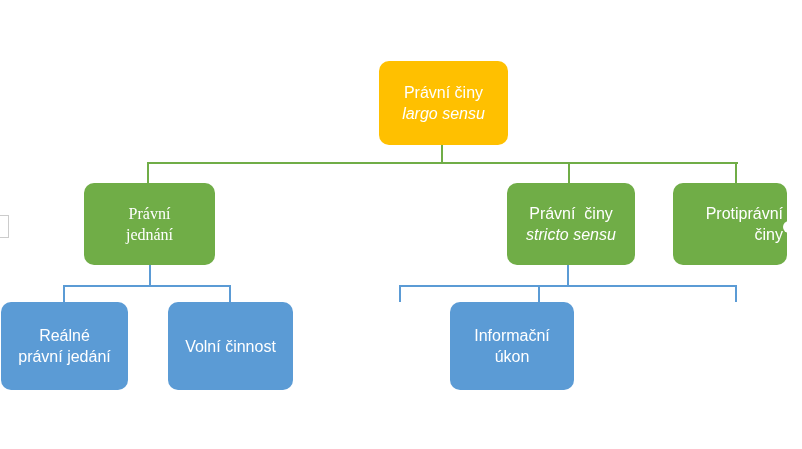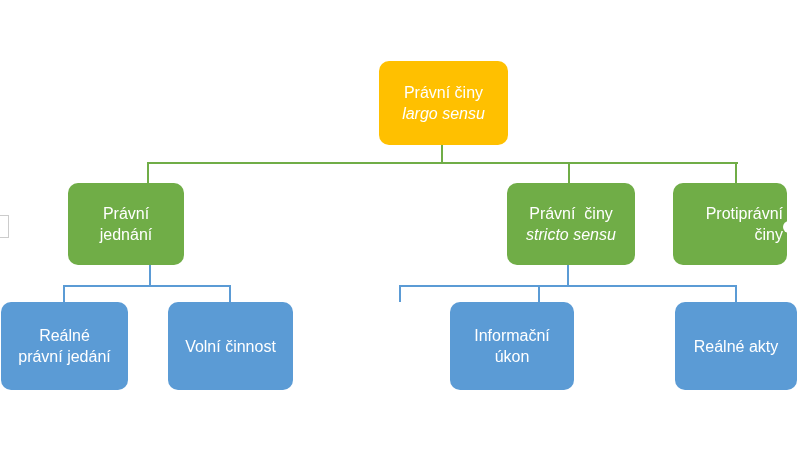--- a/index.html
+++ b/index.html
@@ -30,21 +30,21 @@
   .root-node  { background: #FFC000; }
   .green-node { background: #70AD47; }
   .blue-node  { background: #5B9BD5; }
 
   .conn { position: absolute; }
   .conn.green { background: #70AD47; }
   .conn.blue  { background: #5B9BD5; }
 
   
   #n-root { left: 379px; top: 61px;  width: 129px; height: 84px; }
-  #n-g1   { left: 68px;  top: 183px; width: 116px; height: 82px; }
+  #n-g1   { left: 84px;  top: 183px; width: 131px; height: 82px; font-family: Liberation Serif, serif; }
   #n-g2   { left: 507px; top: 183px; width: 128px; height: 82px; }
   #n-g3   { left: 673px; top: 183px; width: 114px; height: 82px; align-items: flex-end; }
   #n-b1   { left: 1px;   top: 302px; width: 127px; height: 88px; }
   #n-b2   { left: 168px; top: 302px; width: 125px; height: 88px; }
   #n-b3   { left: 340px; top: 302px; width: 120px; height: 88px; }
   #n-b4   { left: 450px; top: 302px; width: 124px; height: 88px; }
   #n-b5   { left: 675px; top: 302px; width: 122px; height: 88px; }
 
   
   #c-g-stem { left: 441px; top: 145px; width: 2px;   height: 19px; }
@@ -132,20 +132,17 @@
   <div class="node blue-node" id="n-b2">
     <span class="line">Volní činnost</span>
   </div>
 
 
   <div class="node blue-node" id="n-b4">
     <span class="line">Informační</span>
     <span class="line">úkon</span>
   </div>
 
-  <div class="node blue-node" id="n-b5">
-    <span class="line">Reálné akty</span>
-  </div>
 
   <div class="edge-fragment"></div>
   <div class="handle-notch"></div>
 
 </div>
 
 </body></html>

